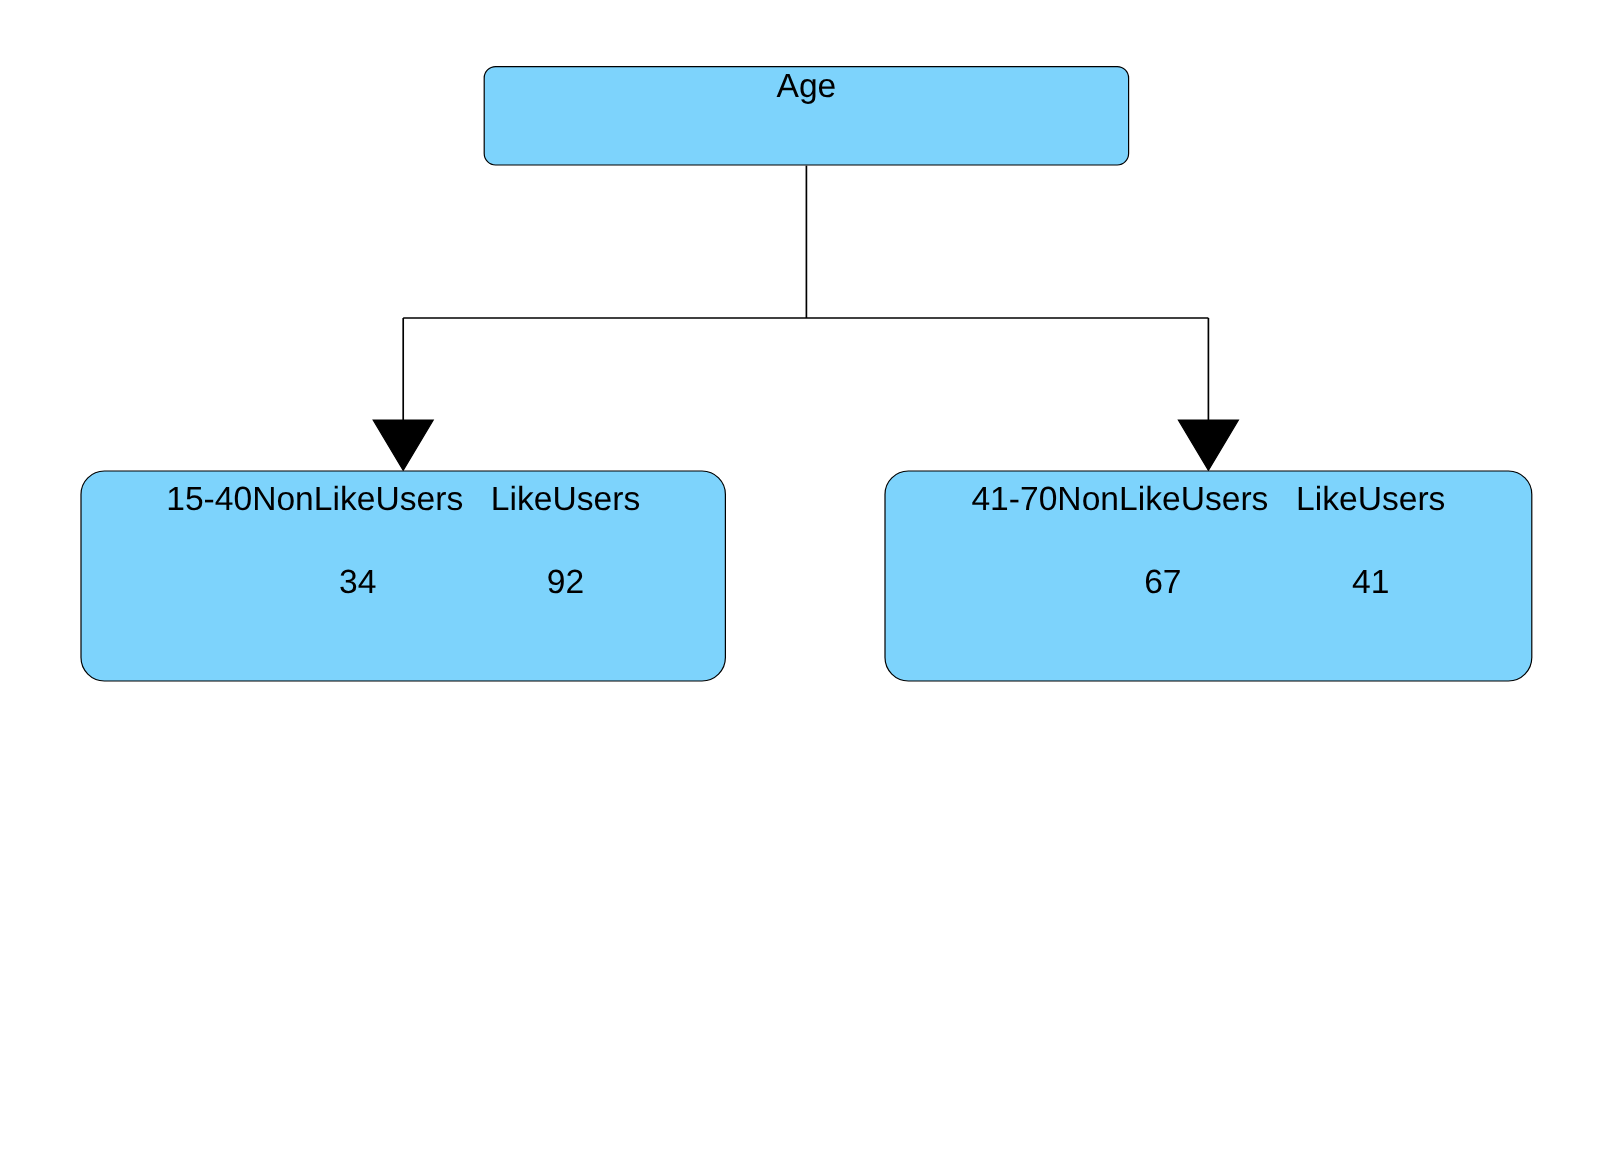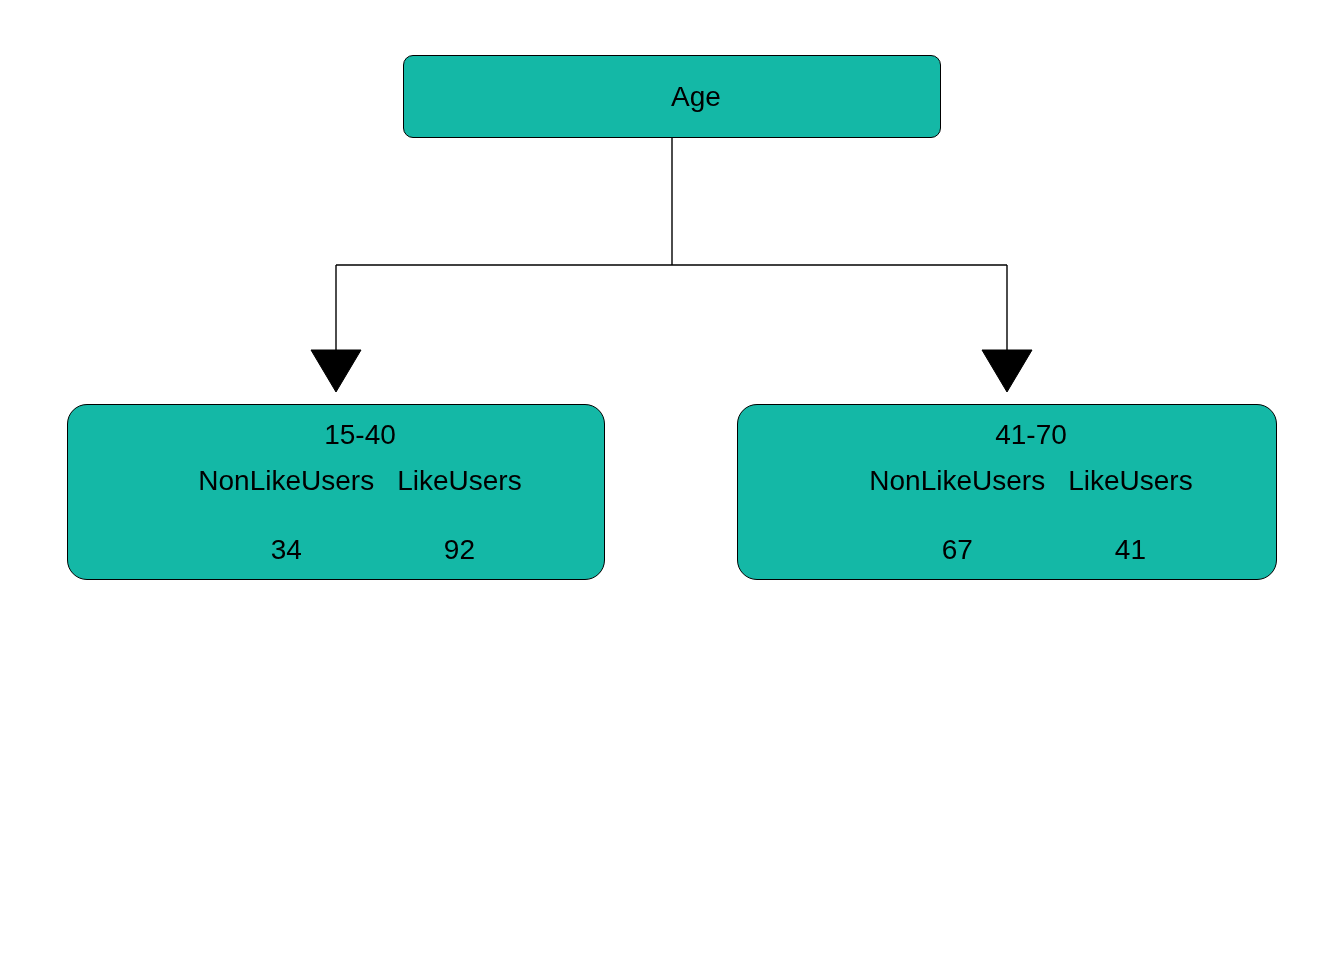--- a/index.html
+++ b/index.html
@@ -20,44 +20,41 @@
     position: absolute;
     left: 0;
     top: 0;
     width: 1344px;
     height: 960px;
     pointer-events: none;
   }
   .node {
     position: absolute;
     box-sizing: border-box;
-    background: #14b8a6;
+    background: #7dd3fc;
     border: 1.7px solid #000000;
     display: flex;
-    align-items: center;
+    align-items: flex-start;
     justify-content: center;
     text-align: center;
-    padding-left: 48px;
   }
   .node-root {
     left: 403px;
     top: 55px;
     width: 538px;
     height: 83px;
     border-radius: 10px;
     font-size: 28px;
   }
   .node-child {
     top: 392px;
     height: 176px;
     border-radius: 20px;
     font-size: 28px;
-    flex-direction: column;
     line-height: 46px;
-    margin-top: 12px;
   }
   .node-child-left {
     left: 67px;
     width: 538px;
   }
   .node-child-right {
     left: 737px;
     width: 540px;
   }
   .range-label {

